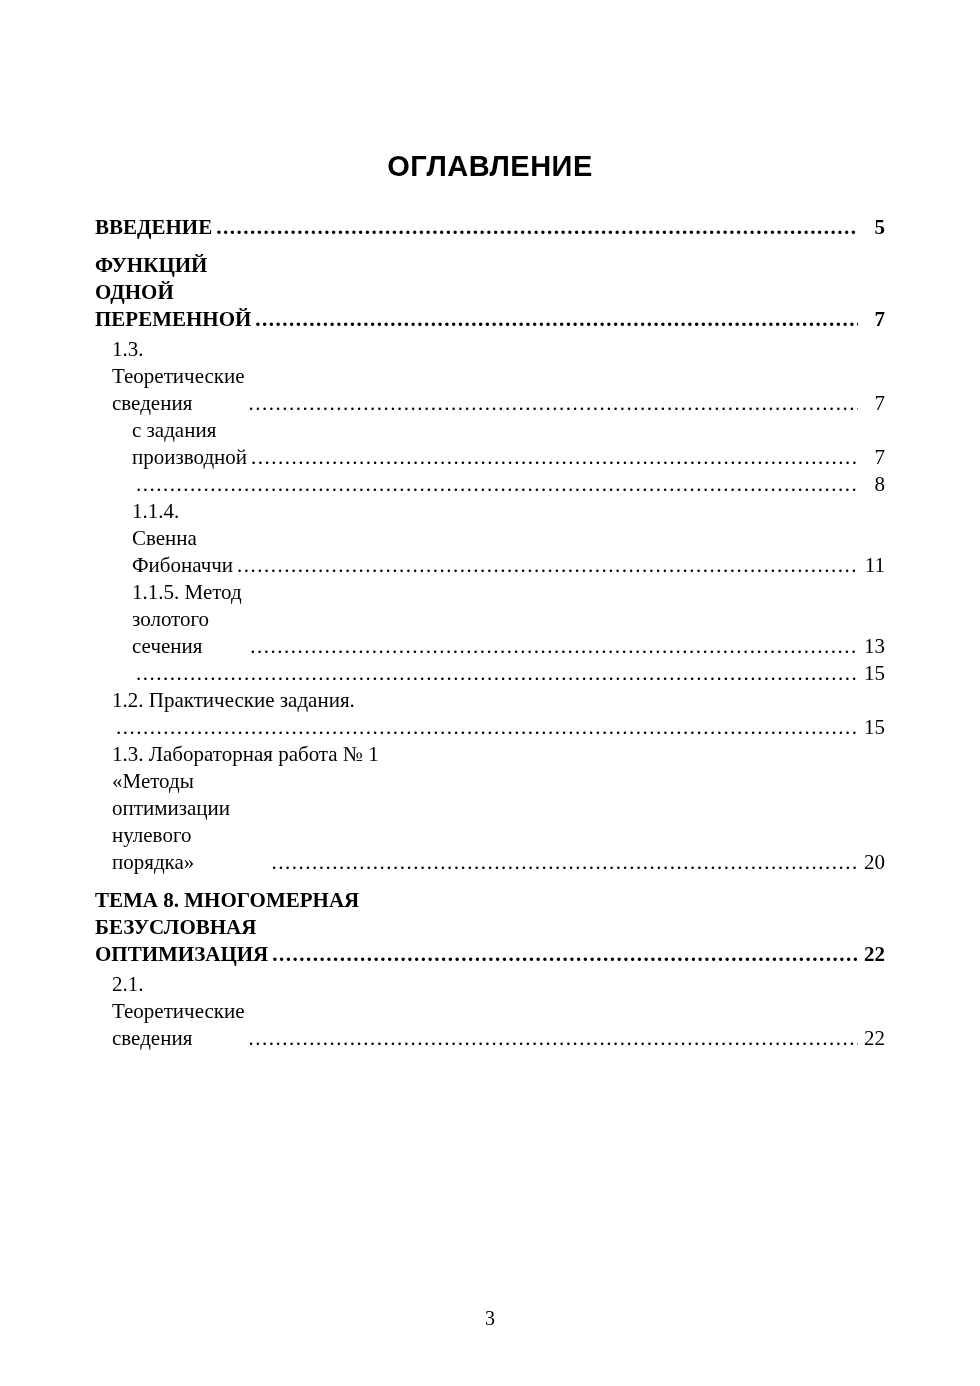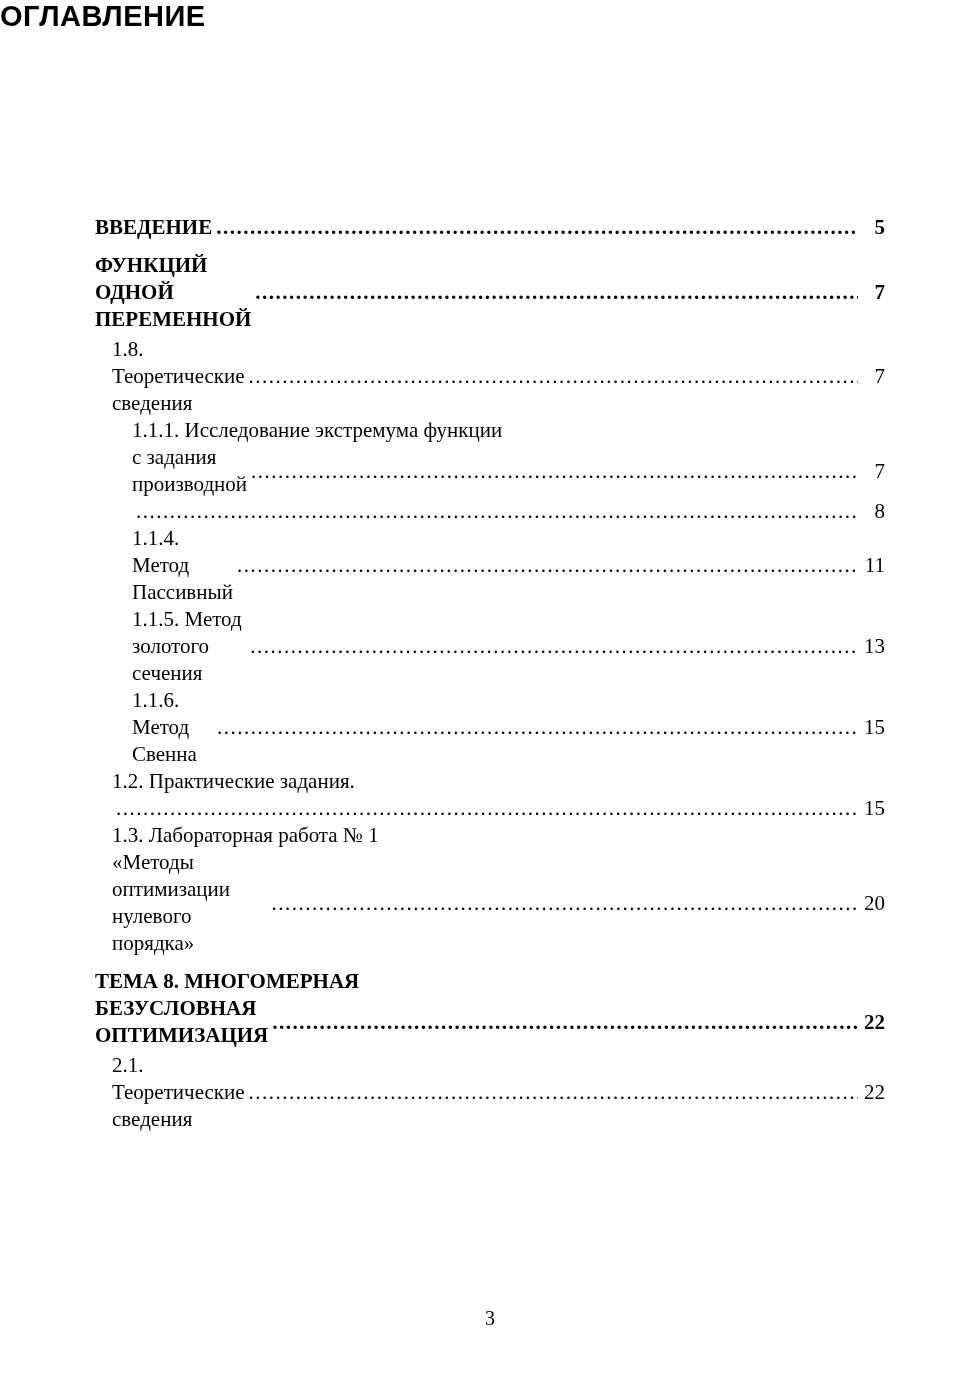--- a/index.html
+++ b/index.html
@@ -9,39 +9,41 @@
     width: 980px;
     height: 1386px;
     margin: 0 auto;
     background: #ffffff;
     color: #000000;
     font-family: "Liberation Serif", serif;
     overflow: hidden;
   }
   .title {
     margin: 0;
+    padding-top: 150px;
+    text-align: center;
     font-family: "Liberation Sans", sans-serif;
     font-size: 29px;
     font-weight: 700;
     letter-spacing: 0.5px;
   }
   .toc {
     position: absolute;
     left: 95px;
     right: 95px;
     top: 203px;
     font-size: 21px;
     line-height: 27px;
   }
   .entry { font-weight: 400; }
   .entry.bold { font-weight: 700; margin-bottom: 3px; }
   .entry.space-before { margin-top: 11px; }
   .entry.indent-1 { padding-left: 17px; }
   .entry.indent-2 { padding-left: 37px; }
-  .line.last { display: flex; align-items: center; }
+  .line.last { display: flex; align-items: flex-end; }
   .text { white-space: normal; }
   .dots {
     flex: 1 1 auto;
     overflow: hidden;
     white-space: nowrap;
     margin: 0 3px 0 4px;
     min-width: 12px;
   }
   .dots::after {
     content: "...................................................................................................................................................................................................................";
@@ -76,56 +78,54 @@
       </div>
       <div class="entry bold indent-0 space-before">
         <div class="line last">
           <span class="text">ФУНКЦИЙ ОДНОЙ ПЕРЕМЕННОЙ</span>
           <span class="dots"></span>
           <span class="pagenum">7</span>
         </div>
       </div>
       <div class="entry normal indent-1">
         <div class="line last">
-          <span class="text">1.8. Теоретические сведения</span>
+          <span class="text">1.3. Теоретические сведения</span>
           <span class="dots"></span>
           <span class="pagenum">7</span>
         </div>
       </div>
       <div class="entry normal indent-2">
-        <div class="line"><span class="text">1.1.1. Исследование экстремума функции</span></div>
         <div class="line last">
           <span class="text">с задания производной</span>
           <span class="dots"></span>
           <span class="pagenum">7</span>
         </div>
       </div>
       <div class="entry normal indent-2">
         <div class="line last">
           <span class="dots"></span>
           <span class="pagenum">8</span>
         </div>
       </div>
       <div class="entry normal indent-2">
         <div class="line last">
-          <span class="text">1.1.4. Метод Пассивный</span>
+          <span class="text">1.1.4. Свенна Фибоначчи</span>
           <span class="dots"></span>
           <span class="pagenum">11</span>
         </div>
       </div>
       <div class="entry normal indent-2">
         <div class="line last">
           <span class="text">1.1.5. Метод золотого сечения</span>
           <span class="dots"></span>
           <span class="pagenum">13</span>
         </div>
       </div>
       <div class="entry normal indent-2">
         <div class="line last">
-          <span class="text">1.1.6. Метод Свенна</span>
           <span class="dots"></span>
           <span class="pagenum">15</span>
         </div>
       </div>
       <div class="entry normal indent-1">
         <div class="line"><span class="text">1.2. Практические задания.</span></div>
         <div class="line last">
           <span class="dots"></span>
           <span class="pagenum">15</span>
         </div>

